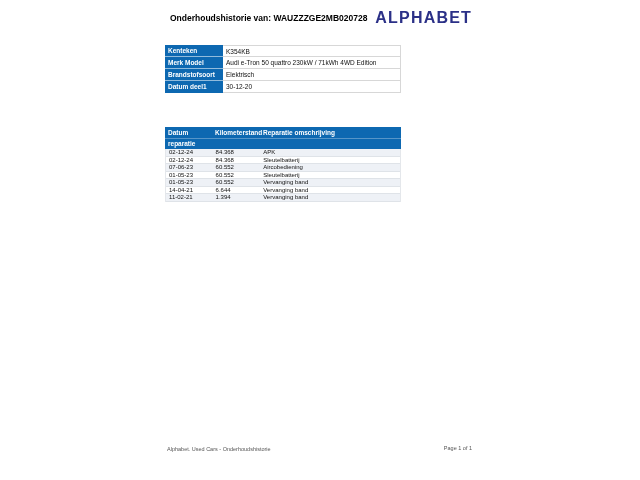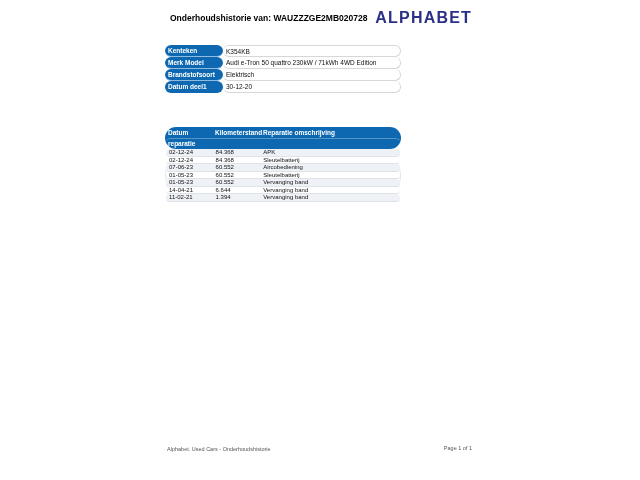--- a/index.html
+++ b/index.html
@@ -1,15 +1,15 @@
 <!DOCTYPE html>
 <html><head>
 <meta charset="utf-8">
 <style>
-  * { margin:0; padding:0; box-sizing:border-box;border-radius:26px; }
+  * { margin:0; padding:0; box-sizing:border-box; }
   html,body { width:640px; height:480px; background:#ffffff; overflow:hidden;
               font-family:"Liberation Sans", sans-serif; color:#111; }
   .page { position:relative; width:640px; height:480px; background:#fff; }
 
   
   .doc-title { position:absolute; left:170px; top:13px; font-size:8.5px; font-weight:bold; color:#000; }
   .logo { position:absolute; top:9px; right:168px; font-size:16px; font-weight:800;
           letter-spacing:1.2px; color:#2b3087;text-align:center; }
 
   

